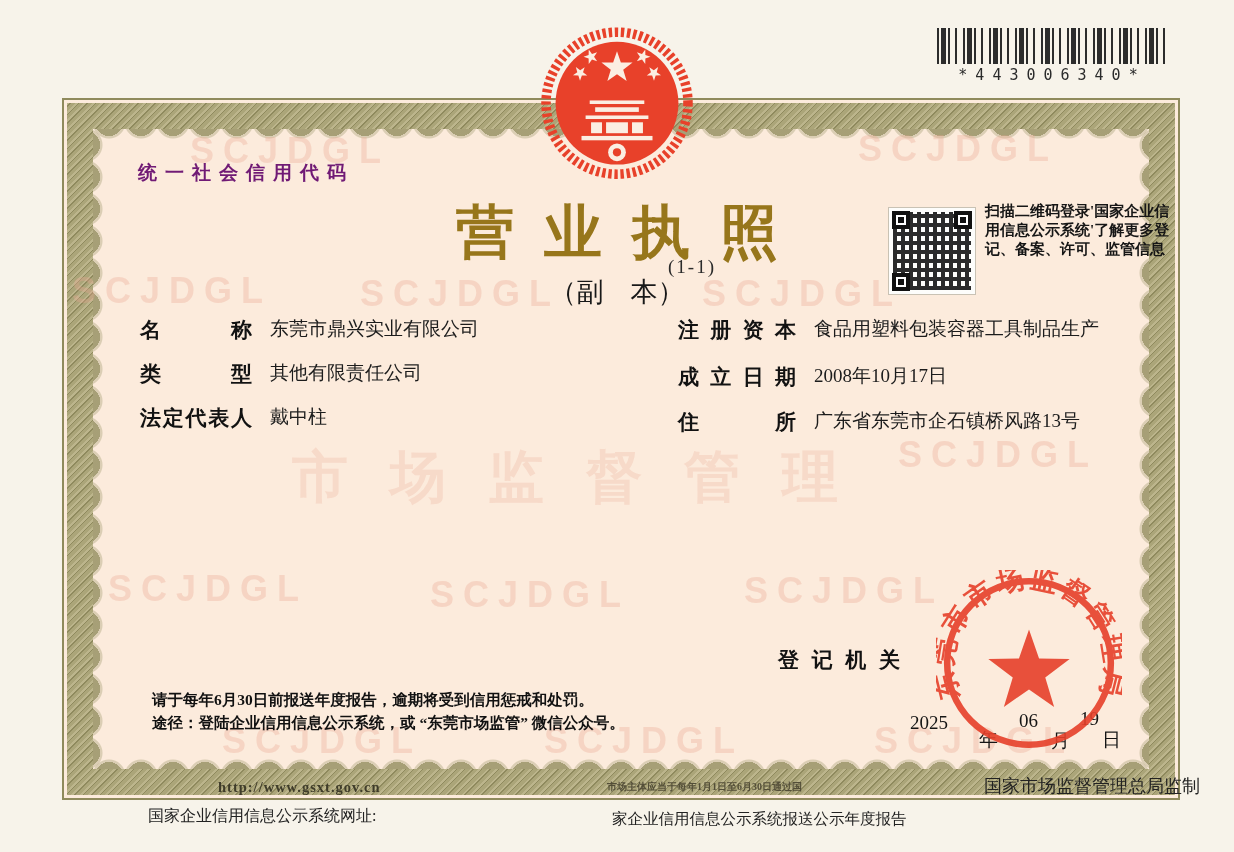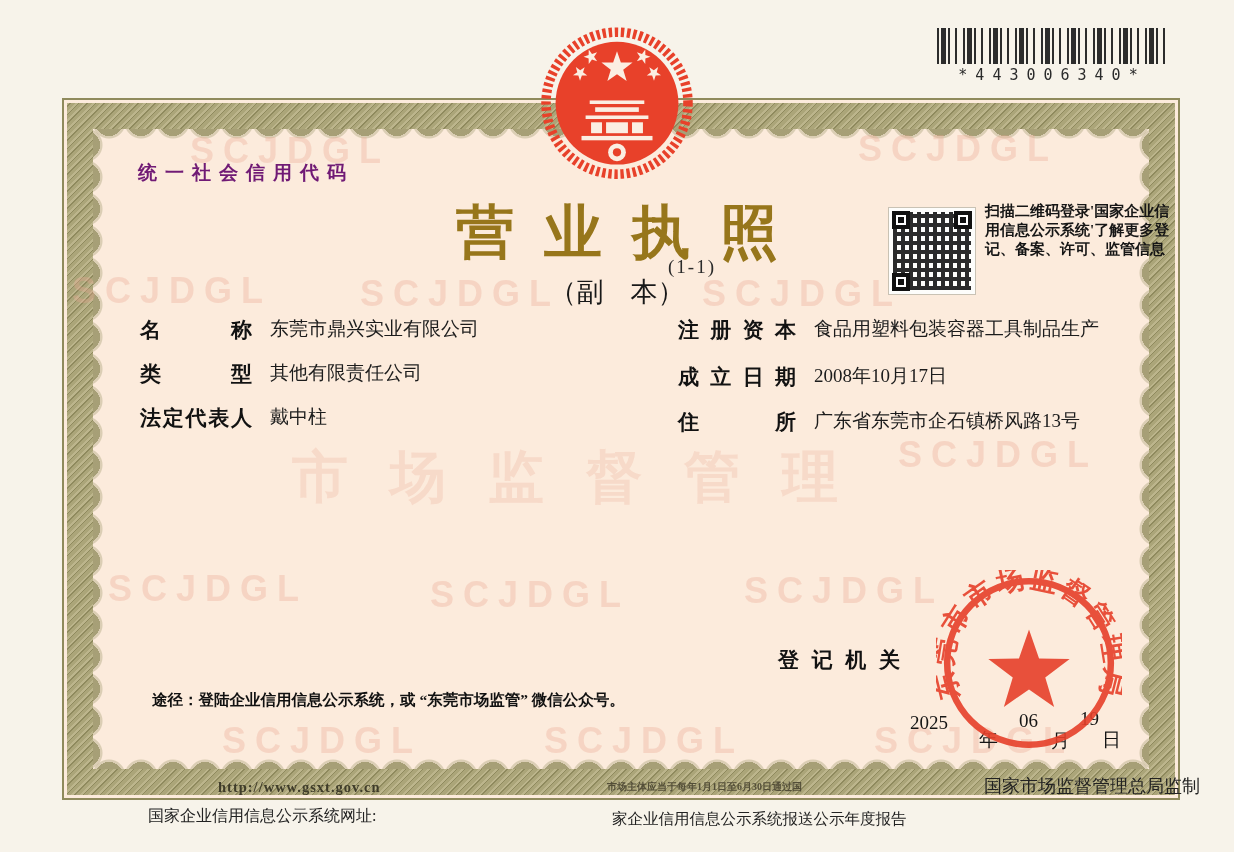--- a/index.html
+++ b/index.html
@@ -206,20 +206,21 @@
 </svg>
 
 <span class="abs date-part" style="left:910px;top:712px;">2025</span>
 <span class="abs date-part" style="left:979px;top:727px;">年</span>
 <span class="abs date-part" style="left:1019px;top:710px;">06</span>
 <span class="abs date-part" style="left:1051px;top:728px;">月</span>
 <span class="abs date-part" style="left:1080px;top:708px;">19</span>
 <span class="abs date-part" style="left:1102px;top:727px;">日</span>
 
 <div class="abs notice">
+  <div>请于每年6月30日前报送年度报告，逾期将受到信用惩戒和处罚。</div>
   <div>途径：登陆企业信用信息公示系统，或 “东莞市场监管” 微信公众号。</div>
 </div>
 
 <span class="abs on-border bt-url">http://www.gsxt.gov.cn</span>
 <span class="abs on-border bt-annual">市场主体应当于每年1月1日至6月30日通过国</span>
 
 <span class="abs footer ft-left">国家企业信用信息公示系统网址:</span>
 <span class="abs footer ft-mid">家企业信用信息公示系统报送公示年度报告</span>
 <span class="abs footer ft-right">国家市场监督管理总局监制</span>
 

